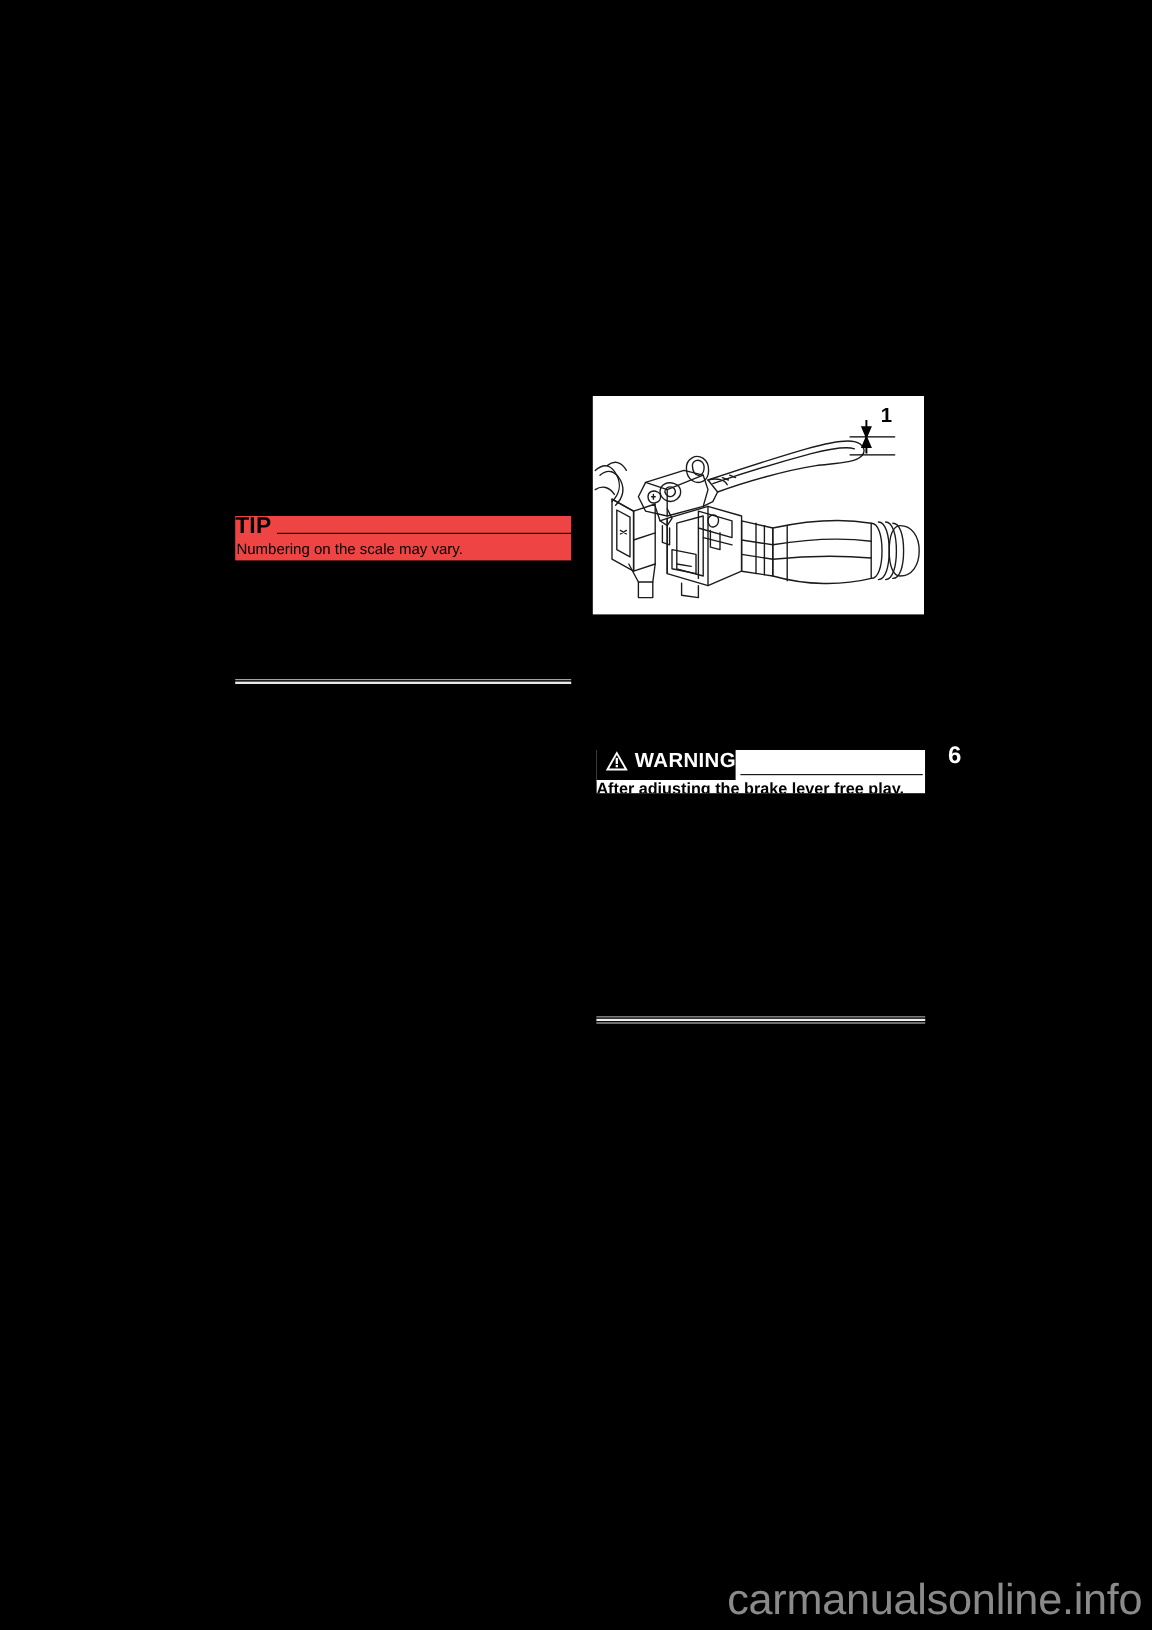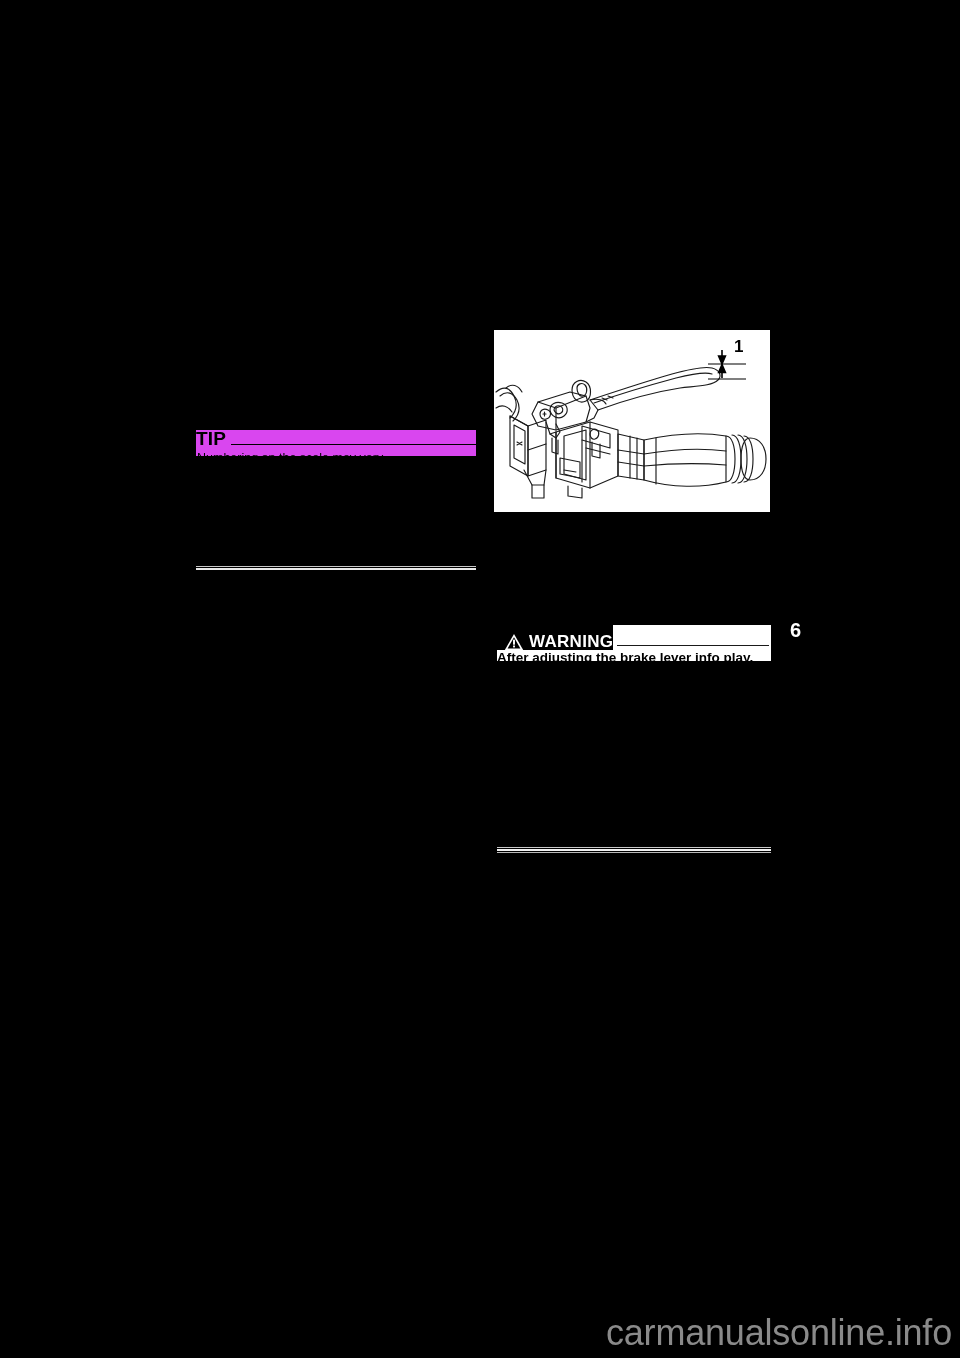--- a/index.html
+++ b/index.html
@@ -24,22 +24,22 @@
   }
 
   
   .abs { position: absolute; }
 
   
   #tip-callout {
     left: 196px;
     top: 430px;
     width: 280px;
-    height: 26px;
-    background: #d946ef;
+    height: 37px;
+    background: #ef4444;
     overflow: hidden;
   }
   #tip-callout .tip-head {
     position: absolute;
     left: 0px;
     top: -2px;
     display: flex;
     align-items: center;
     width: 280px;
     height: 22px;
@@ -111,21 +111,21 @@
     height: 26px;
     background: #ffffff;
   }
   #warning-callout .warn-band {
     position: absolute;
     left: 0; top: 0;
     height: 26px;
     width: 116px;
     background: #000000;
     display: flex;
-    align-items: flex-end;
+    align-items: flex-start;
     gap: 5px;
     padding-left: 7px;
     box-sizing: border-box;
   }
   #warning-callout .warn-tri {
     width: 20px;
     height: 18px;
     flex: 0 0 auto;
     display: block;
   }
@@ -312,21 +312,21 @@
         <svg class="warn-tri" viewBox="0 0 20 18">
           <polygon points="10,1 19.2,17 0.8,17" fill="#ffffff"></polygon>
           <polygon points="10,4.2 16.4,15.4 3.6,15.4" fill="#000000"></polygon>
           <rect x="9.05" y="6.6" width="1.9" height="5.1" fill="#ffffff"></rect>
           <rect x="9.05" y="12.5" width="1.9" height="1.9" fill="#ffffff"></rect>
         </svg>
         <span class="warn-label">WARNING</span>
       </div>
       <div class="warn-rule"></div>
     </div>
-    <div class="warn-body">After adjusting the brake lever info play,</div>
+    <div class="warn-body">After adjusting the brake lever free play,</div>
   </div>
 
   <div class="abs" id="right-rule">
     <div class="r-thin"></div>
     <div class="r-gap"></div>
     <div class="r-main"></div>
     <div class="r-gap2"></div>
     <div class="r-thin2"></div>
   </div>
 

